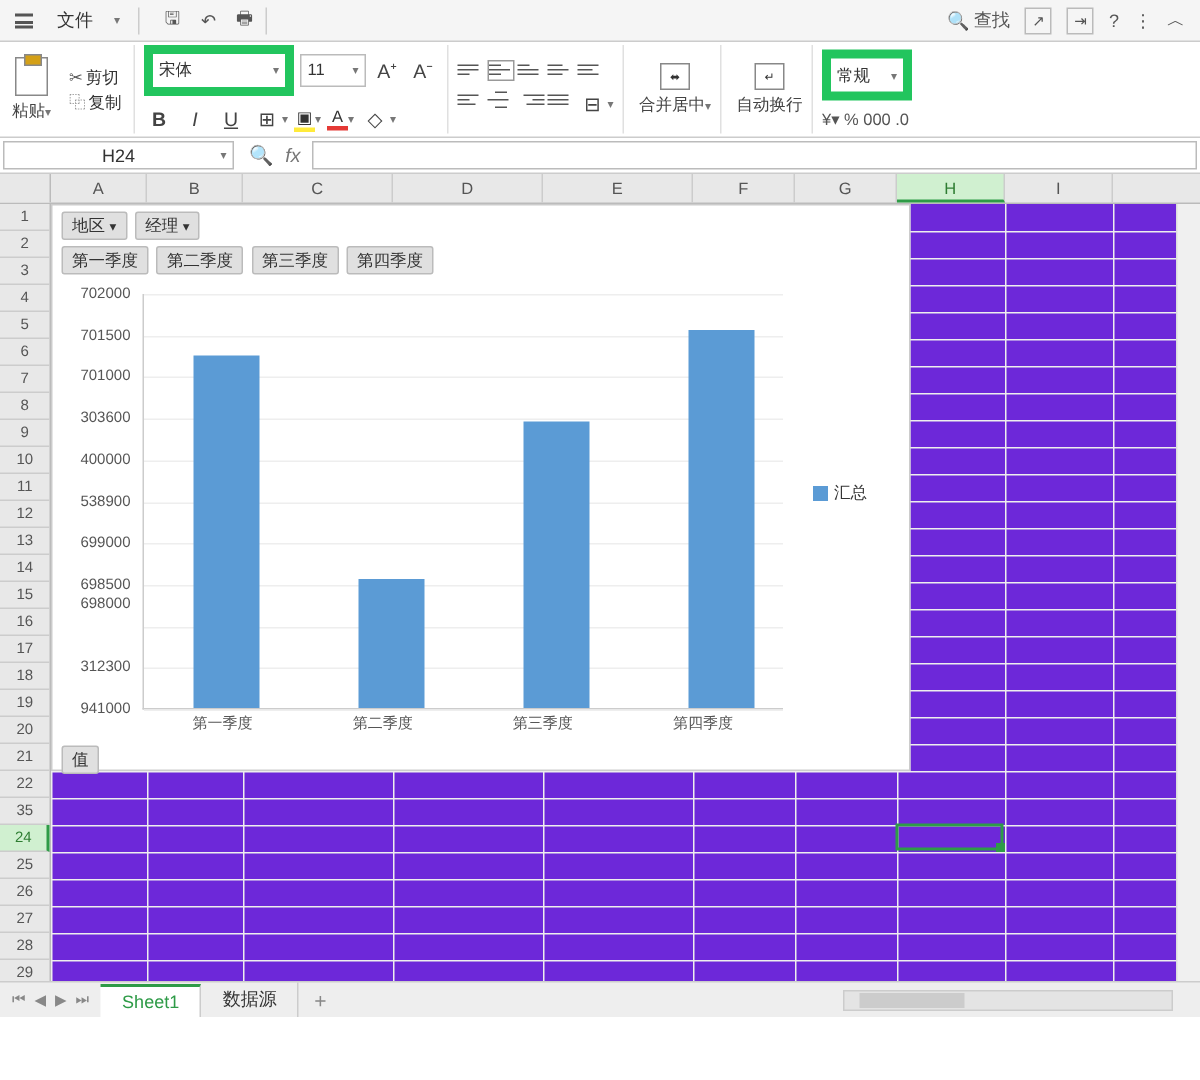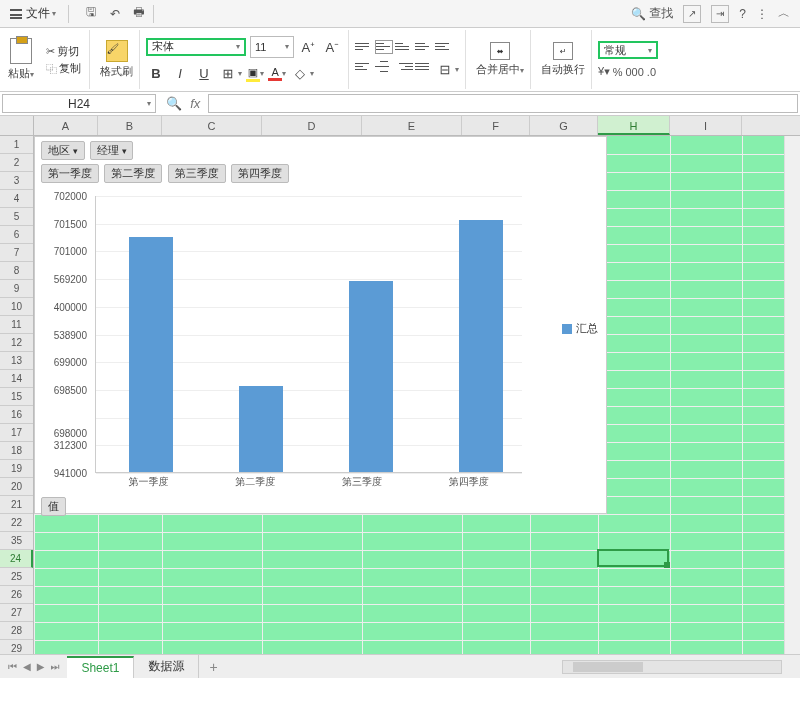--- a/index.html
+++ b/index.html
@@ -1,20 +1,20 @@
 <!DOCTYPE html>
 <html><head>
 <meta charset="utf-8">
 <style>
 * { box-sizing: border-box; margin: 0; padding: 0; font-family: "Microsoft YaHei", sans-serif; }
 body { background: #fff; font-size: 12px; color: #333; width: 800px; height: 720px; overflow: hidden; }
 
 
 .menubar { display: flex; align-items: center; height: 28px; border-bottom: 1px solid #ccc; padding: 0 4px; background: #f5f5f5; }
-.menu-file { display: flex; align-items: center; font-size: 12px; padding: 0 6px; }
+.menu-file { display: flex; align-items: center; font-size: 12px; padding: 0 6px; gap: 12px; }
 .menu-file .hamburger { display: inline-block; width: 12px; height: 10px; border-top: 2px solid #555; border-bottom: 2px solid #555; position: relative; margin-right: 4px; }
 .menu-file .hamburger::after { content: ""; position: absolute; top: 3px; left: 0; width: 12px; border-top: 2px solid #555; }
 .menu-file .dd { font-size: 8px; margin-left: 2px; color: #777; }
 .qa-icons { display: flex; gap: 8px; margin-left: 8px; }
 .qa-icons span { width: 16px; height: 16px; display: inline-flex; align-items: center; justify-content: center; color: #555; }
 .sep { width: 1px; height: 18px; background: #ccc; margin: 0 6px; }
 .tabs { display: flex; }
 .tab { padding: 4px 4px; font-size: 12px; cursor: pointer; }
 .tab.active { background: #2e9b47; color: #fff; }
 .menubar-right { margin-left: auto; display: flex; align-items: center; gap: 10px; padding-right: 6px; color: #555; }
@@ -28,21 +28,21 @@
 .vstack { display: flex; flex-direction: column; align-items: center; justify-content: center; padding: 0 4px; gap: 2px; }
 .vstack .big-icon { width: 22px; height: 22px; background: #f8d568; border: 1px solid #c9a830; }
 .vstack .paste-icon { width: 22px; height: 26px; background: #fff; border: 1px solid #888; position: relative; }
 .vstack .paste-icon::before { content: ""; position: absolute; top: -3px; left: 5px; width: 10px; height: 6px; background: #d4a017; border: 1px solid #888; }
 .lbl { font-size: 11px; color: #444; }
 .hline { display: flex; align-items: center; gap: 4px; }
 .mini { font-size: 11px; padding: 0 2px; display: flex; align-items: center; gap: 2px; }
 .scissors::before { content: "✂"; color: #555; }
 .copy-i::before { content: "⿻"; color: #555; }
 .brush::before { content: "🖌"; font-size: 10px; }
-.font-box { border: 2px solid #22c55e; height: 18px; display: flex; align-items: center; padding: 0 4px; font-size: 11px; min-width: 100px; justify-content: space-between; }
+.font-box { border: 6px solid #22c55e; height: 34px; display: flex; align-items: center; padding: 0 4px; font-size: 11px; min-width: 100px; justify-content: space-between; }
 .size-box { border: 1px solid #bbb; height: 22px; display: flex; align-items: center; padding: 0 4px; font-size: 11px; min-width: 44px; justify-content: space-between; }
 .dd2 { font-size: 8px; color: #777; }
 .fmt-btn { width: 20px; height: 20px; display: inline-flex; align-items: center; justify-content: center; font-size: 13px; color: #444; }
 .B { font-weight: bold; }
 .I { font-style: italic; }
 .U { text-decoration: underline; }
 .ddgroup { display: inline-flex; align-items: center; }
 .color-bar { display: inline-block; width: 14px; border-bottom: 3px solid; text-align: center; font-size: 11px; }
 .align-icons { display: flex; gap: 2px; }
 .align-ic { width: 18px; height: 14px; display: inline-flex; flex-direction: column; justify-content: center; gap: 2px; }
@@ -62,41 +62,41 @@
 
 .grid-wrap { position: relative; height: 562px; overflow: hidden; }
 .col-headers { display: flex; height: 20px; background: #e8e8e8; border-bottom: 1px solid #bbb; }
 .corner { width: 34px; border-right: 1px solid #bbb; background: #e8e8e8; }
 .colh { border-right: 1px solid #ccc; text-align: center; font-size: 11px; color: #555; line-height: 20px; }
 .colh.active { background: #d0f0d0; color: #2e7d32; border-bottom: 2px solid #2e9b47; }
 .rows-area { display: flex; height: 542px; }
 .row-headers { width: 34px; background: #e8e8e8; border-right: 1px solid #bbb; }
 .rowh { height: 18px; border-bottom: 1px solid #ccc; text-align: center; font-size: 10px; color: #555; line-height: 18px; }
 .rowh.active { background: #d0f0d0; color: #2e7d32; border-right: 2px solid #2e9b47; }
-.cells { position: relative; flex: 1; background: #86efac; }
+.cells { position: relative; flex: 1; background: #6d28d9; }
 .grid-lines { position: absolute; inset: 0; }
 .vline { position: absolute; top: 0; bottom: 0; width: 1px; background: #eee; }
 .hline2 { position: absolute; left: 0; right: 0; height: 1px; background: #eee; }
 .active-cell { position: absolute; border: 2px solid #2e9b47; pointer-events: none; }
 .active-cell::after { content: ""; position: absolute; right: -3px; bottom: -3px; width: 6px; height: 6px; background: #2e9b47; }
 
 
 .chart { position: absolute; left: 0; top: 0; width: 573px; height: 378px; background: #fff; border: 1px solid #ccc; }
 .chart-top { padding: 4px 6px; }
 .pill { display: inline-flex; align-items: center; background: #e0e0e0; border: 1px solid #bbb; border-radius: 2px; padding: 1px 6px; font-size: 11px; margin-right: 2px; }
 .pill .funnel { font-size: 9px; margin-left: 3px; }
 .chart-body { position: relative; height: 300px; margin: 4px 8px; }
 .y-axis { position: absolute; left: 0; top: 0; bottom: 18px; width: 46px; }
 .y-tick { position: absolute; right: 2px; font-size: 10px; color: #555; transform: translateY(-50%); }
 .plot { position: absolute; left: 52px; right: 76px; top: 5px; bottom: 18px; border-left: 1px solid #ccc; border-bottom: 1px solid #ccc; }
 .gridline { position: absolute; left: 0; right: 0; border-top: 1px solid #eee; }
 .bar { position: absolute; bottom: 0; width: 44px; background: #5b9bd5; }
 .x-labels { position: absolute; left: 52px; right: 76px; bottom: 0; height: 16px; display: flex; }
 .x-lab { flex: 1; text-align: center; font-size: 10px; color: #555; }
-.legend { position: absolute; right: 0; top: 130px; display: flex; align-items: center; gap: 4px; font-size: 11px; }
+.legend { position: absolute; right: 20px; top: 130px; display: flex; align-items: center; gap: 4px; font-size: 11px; }
 .legend .sw { width: 10px; height: 10px; background: #5b9bd5; }
 .chart-bottom { padding: 2px 6px; }
 
 
 .sheet-tabs { position: absolute; bottom: 0; left: 0; right: 0; height: 24px; background: #eee; border-top: 1px solid #ccc; display: flex; align-items: center; }
 .nav-arrows { display: flex; gap: 6px; padding: 0 8px; color: #888; font-size: 10px; }
 .stab { padding: 3px 14px; font-size: 12px; border-right: 1px solid #ccc; cursor: pointer; }
 .stab.active { background: #fff; color: #2e9b47; border-top: 2px solid #2e9b47; }
 .add-sheet { padding: 0 10px; color: #888; font-size: 14px; }
 .sheet-scroll { margin-left: auto; width: 220px; height: 14px; background: #e4e4e4; border: 1px solid #ccc; position: relative; margin-right: 18px; }
@@ -139,24 +139,20 @@
   </div>
   <div class="rgroup border-r">
     <div class="mini">
         <span class="scissors"></span>
         <span>剪切</span>
       </div>
     <div class="mini">
         <span class="copy-i"></span>
         <span>复制</span>
       </div>
-  </div>
-  <div class="vstack rgroup border-r">
-    <div class="big-icon brush"></div>
-    <div class="lbl">格式刷</div>
   </div>
   <div class="rgroup border-r" style="gap:6px;">
     <div class="hline">
       <div class="font-box">
           <span>宋体</span>
           <span class="dd2">▾</span>
         </div>
       <div class="size-box">
           <span>11</span>
           <span class="dd2">▾</span>
@@ -382,26 +378,26 @@
           <div style="height:4px"></div>
           <span class="pill">第一季度</span>
           <span class="pill">第二季度</span>
           <span class="pill">第三季度</span>
           <span class="pill">第四季度</span>
         </div>
         <div class="chart-body">
           <div class="y-axis" id="yaxis">
               <div class="y-tick" style="top: 282px;">941000</div>
               <div class="y-tick" style="top: 254.3px;">312300</div>
-              <div class="y-tick" style="top: 242px;">698000</div>
+              <div class="y-tick" style="top: 212px;">698000</div>
               <div class="y-tick" style="top: 198.9px;">698500</div>
               <div class="y-tick" style="top: 171.2px;">699000</div>
               <div class="y-tick" style="top: 143.5px;">538900</div>
               <div class="y-tick" style="top: 115.8px;">400000</div>
-              <div class="y-tick" style="top: 88.1px;">569200</div>
+              <div class="y-tick" style="top: 88.1px;">303600</div>
               <div class="y-tick" style="top: 60.4px;">701000</div>
               <div class="y-tick" style="top: 32.7px;">701500</div>
               <div class="y-tick" style="top: 5px;">702000</div>
             </div>
           <div class="plot" id="plot">
               <div class="gridline" style="top: 277px;"></div>
               <div class="gridline" style="top: 249.3px;"></div>
               <div class="gridline" style="top: 221.6px;"></div>
               <div class="gridline" style="top: 193.9px;"></div>
               <div class="gridline" style="top: 166.2px;"></div>

